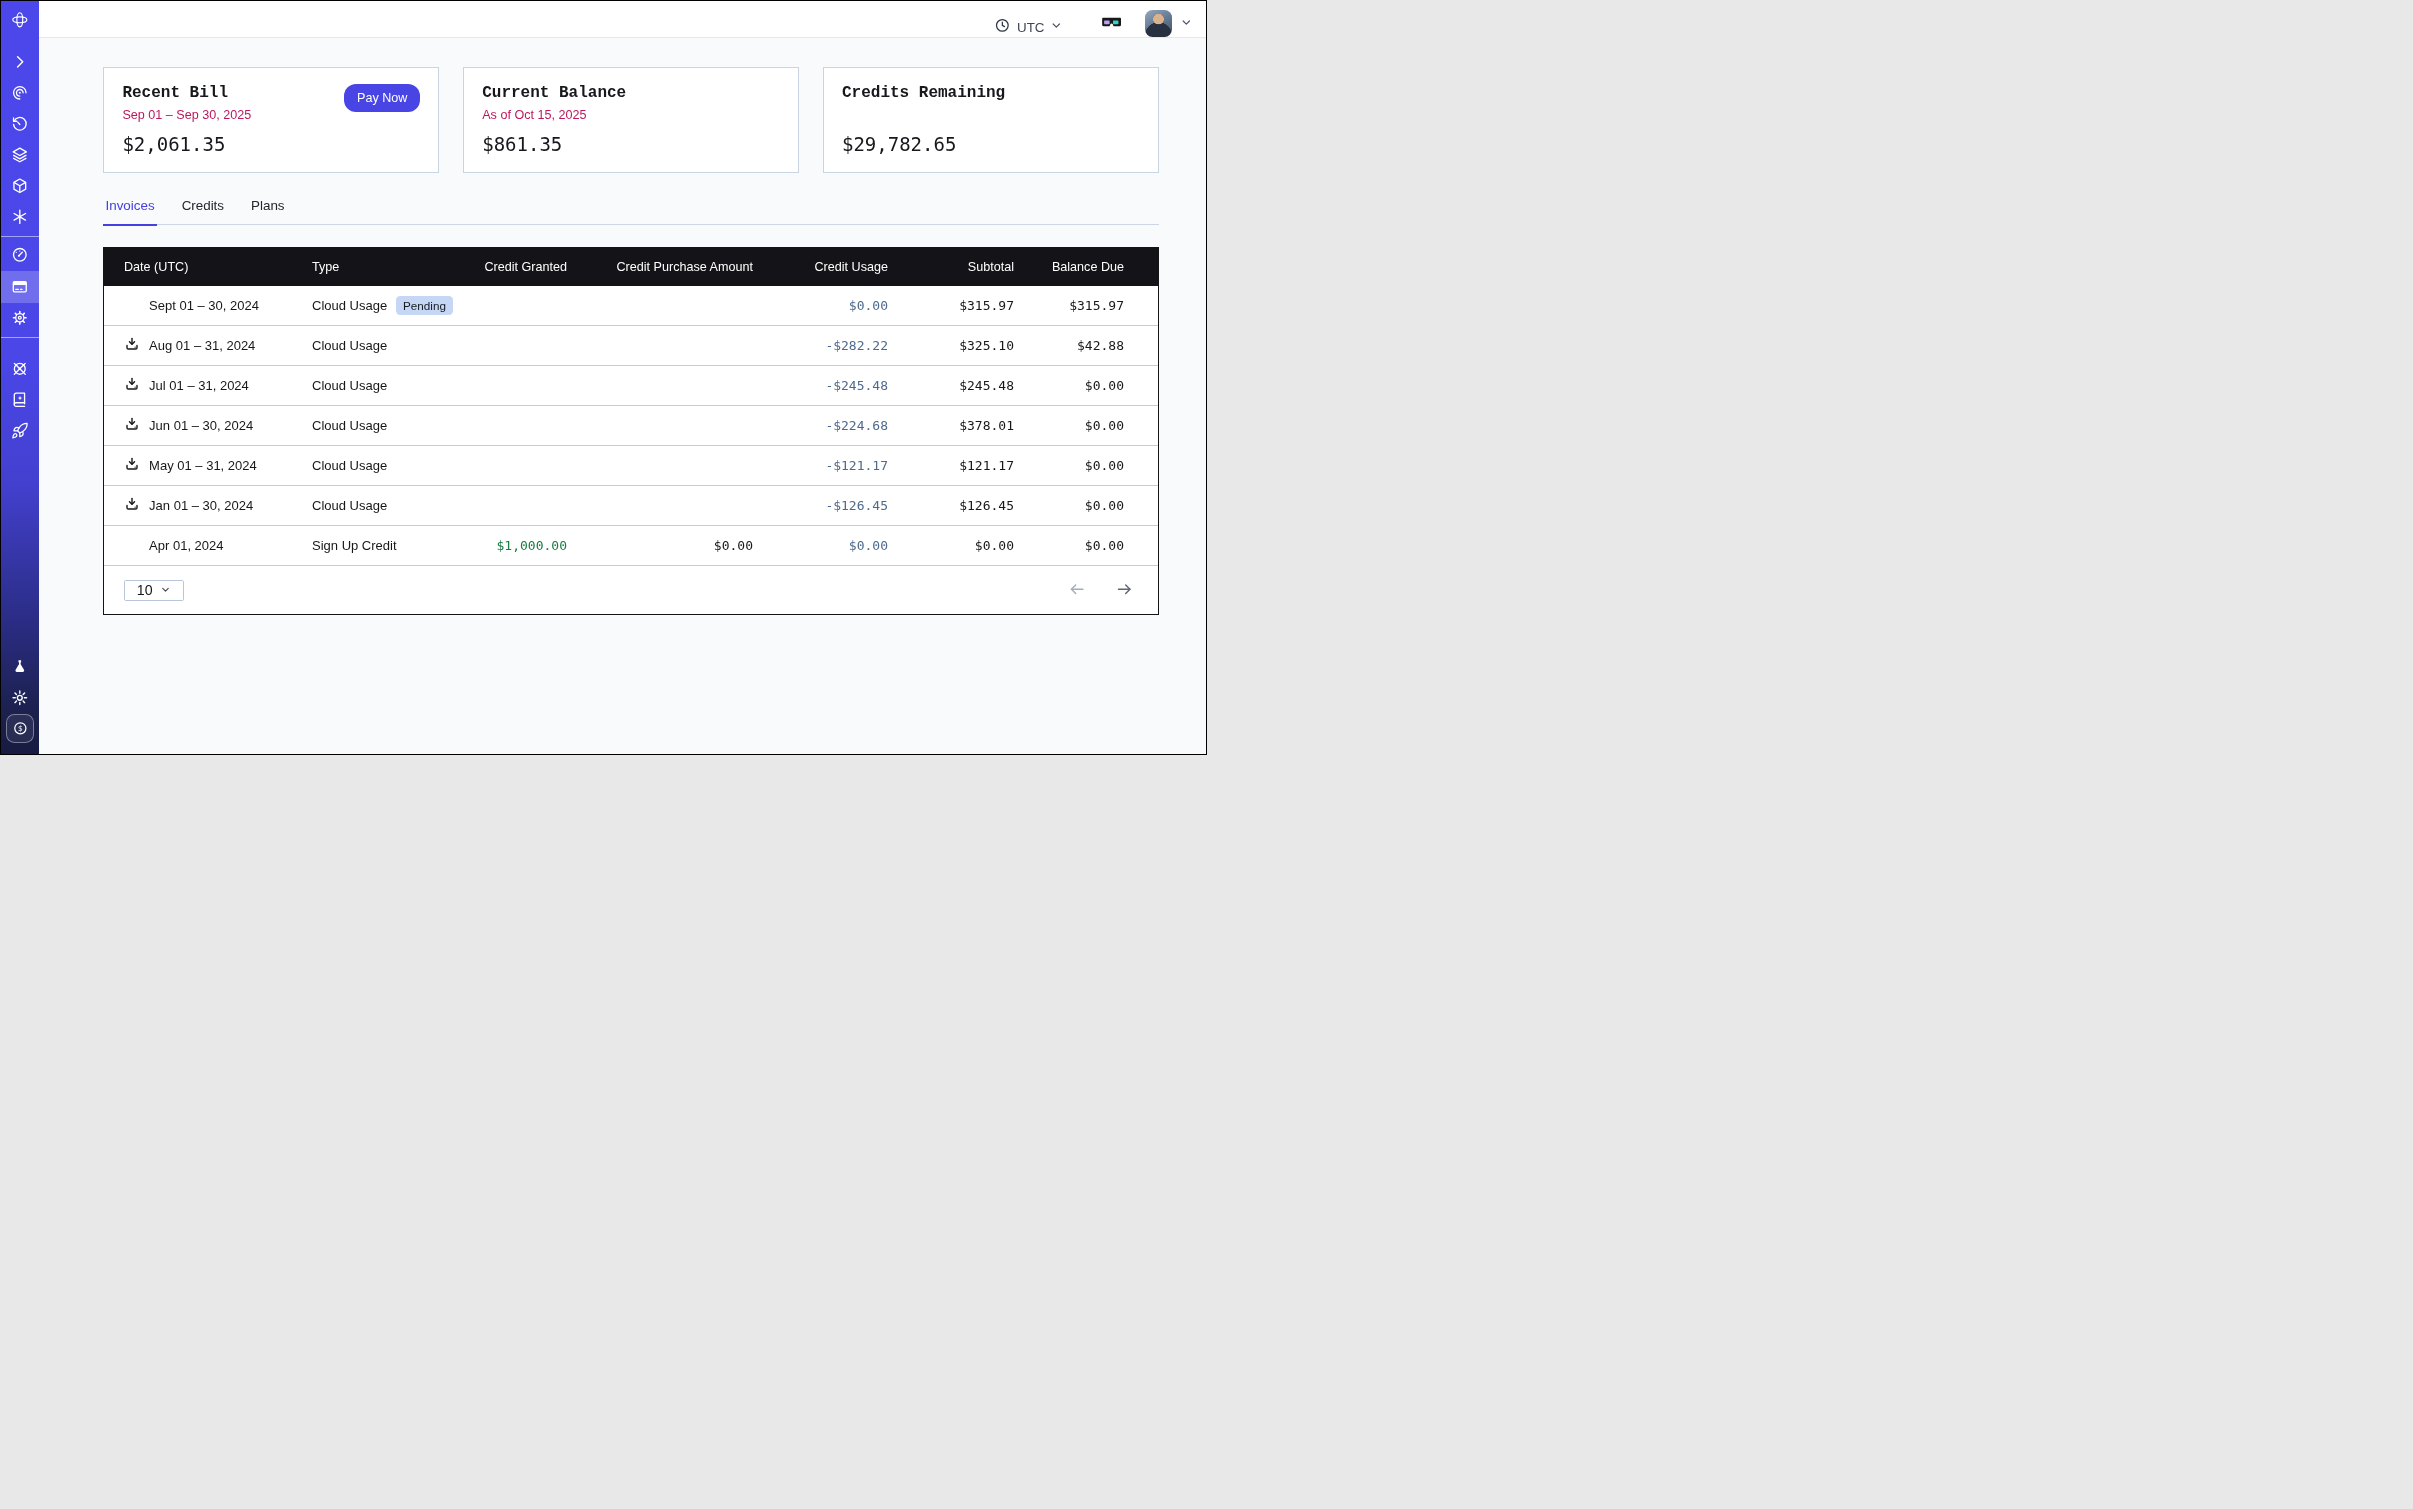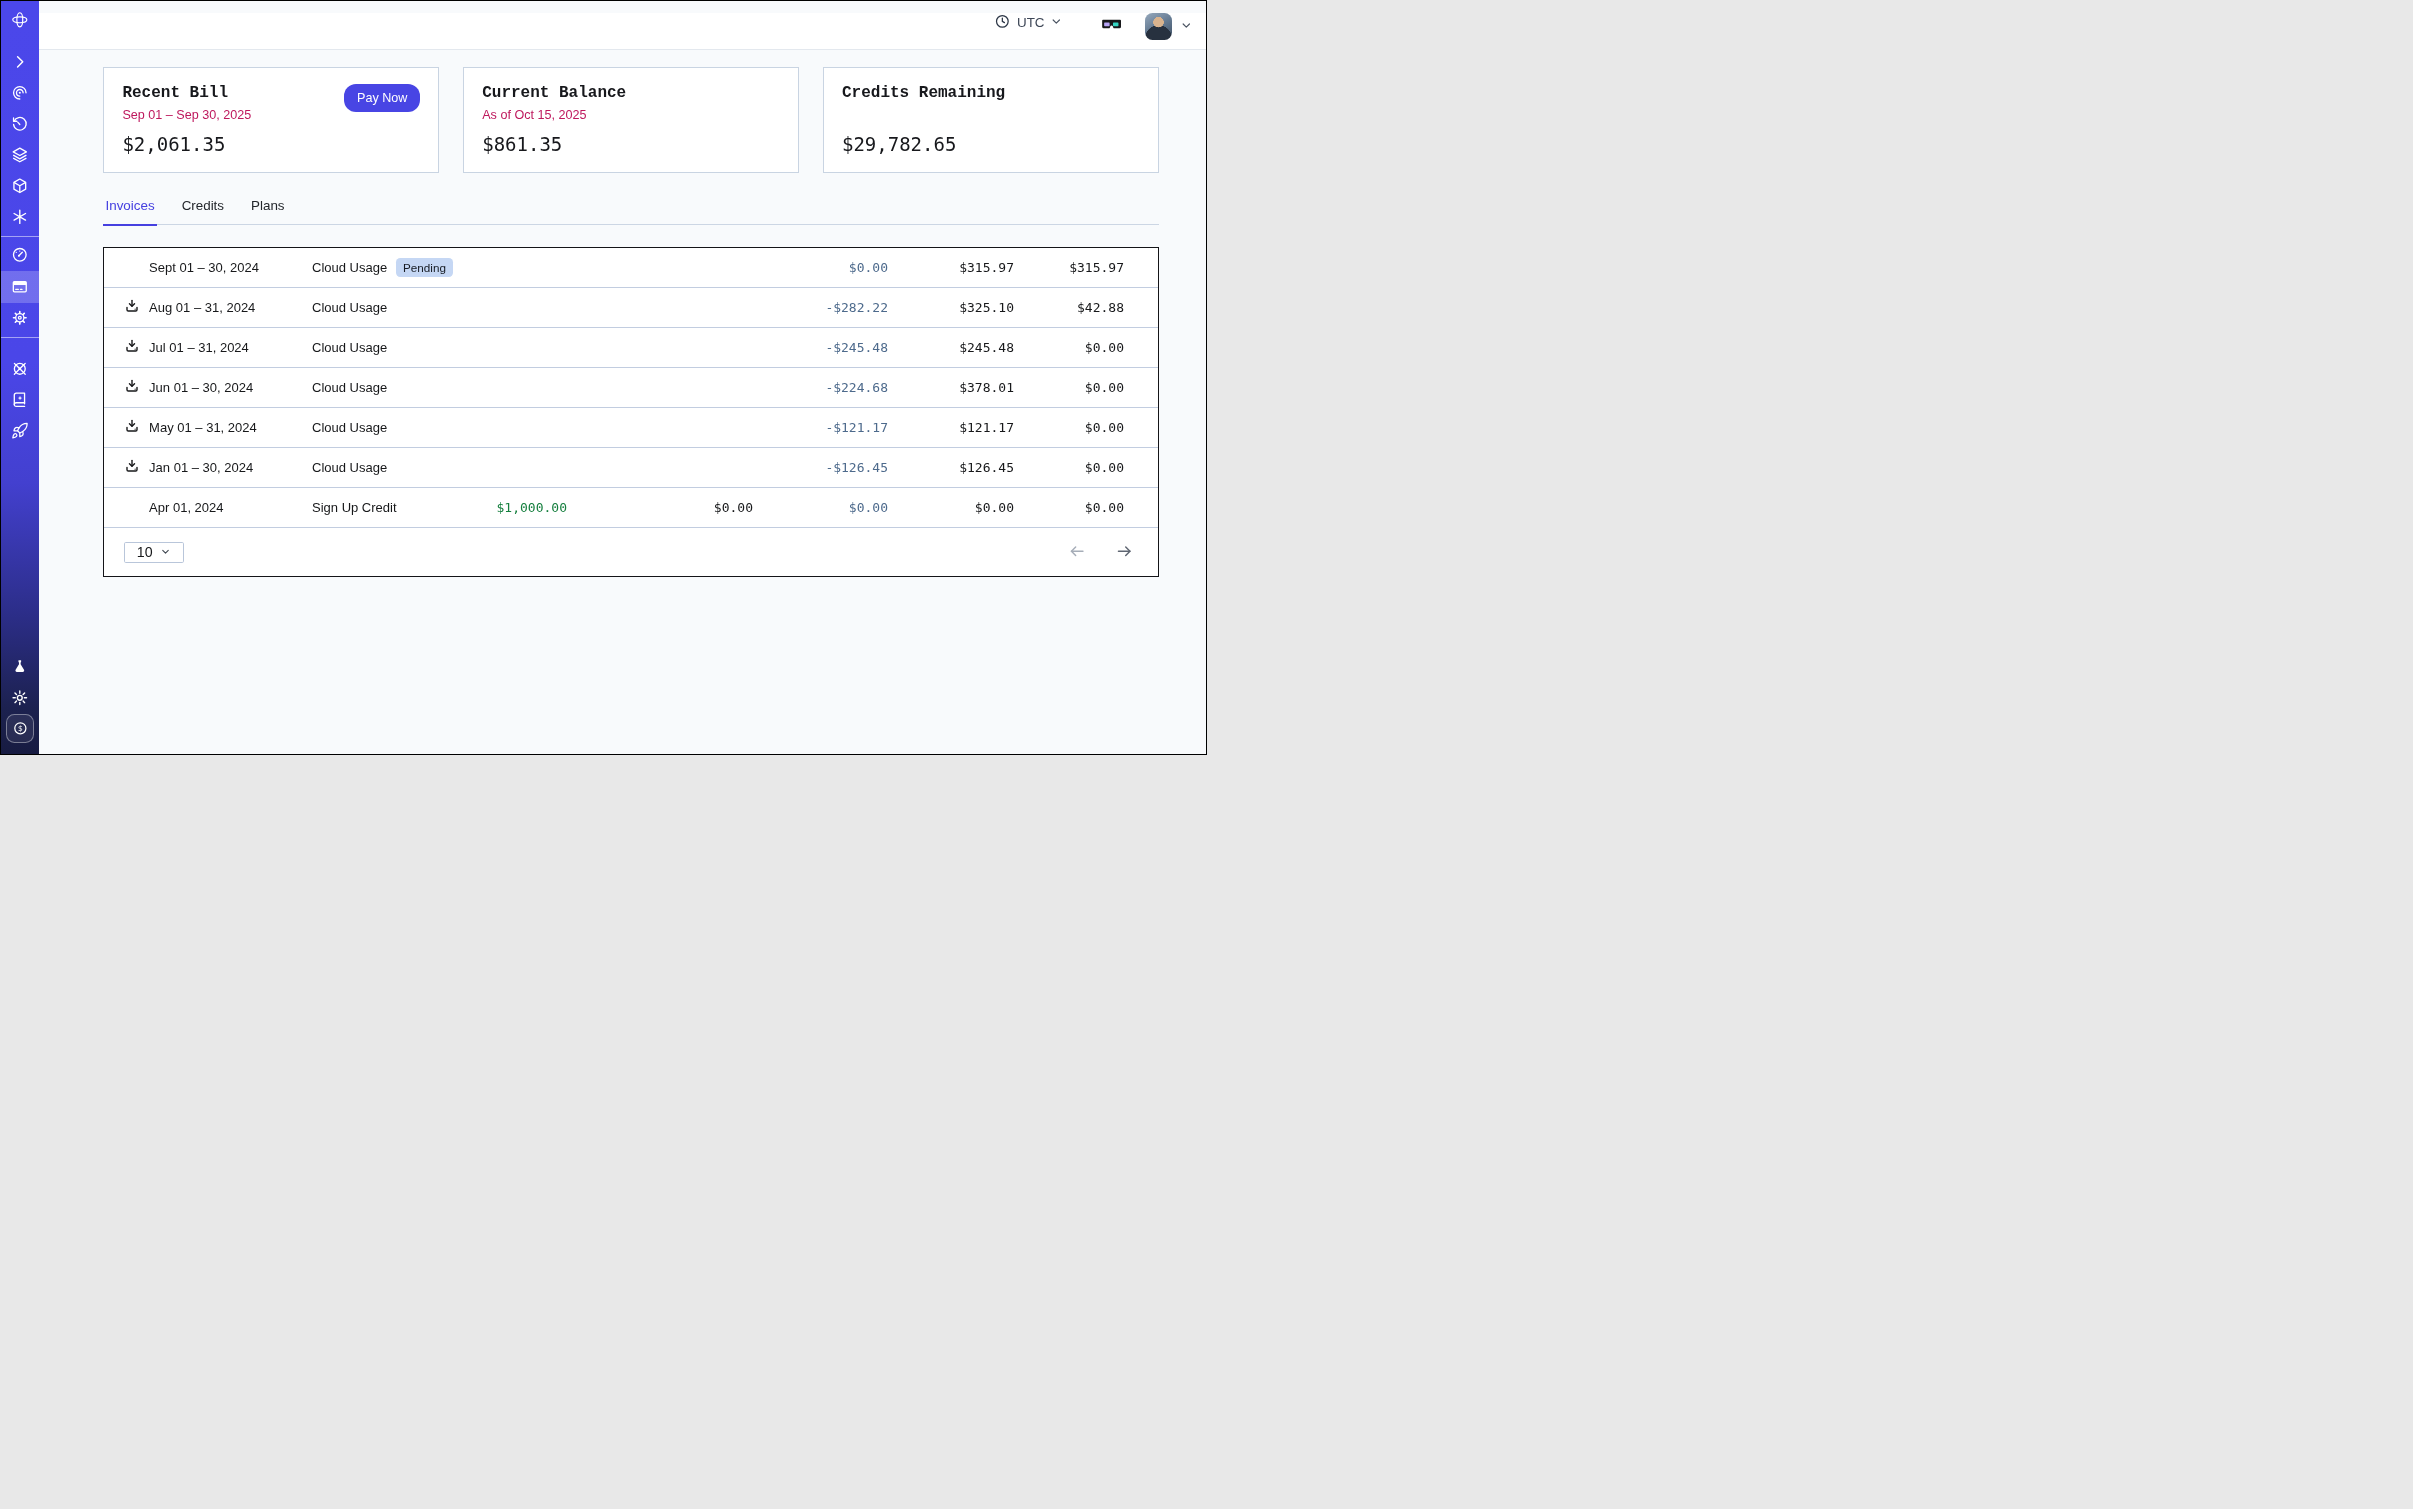--- a/index.html
+++ b/index.html
@@ -17,22 +17,22 @@
   .s-item.logo { height:37px; }
   .s-item.active { background:rgba(255,255,255,.22); height:32px; }
   .s-div { width:100%; height:0.8px; background:rgba(255,255,255,.5); margin:3.3px 0; }
   .s-spacer { flex:1; }
   .sic { width:17.6px; height:17.6px; display:block; }
   .badge-btn { width:28.5px; height:28.5px; border:1.3px solid rgba(255,255,255,.38); border-radius:8.4px;
     background:rgba(255,255,255,.07); display:flex; align-items:center; justify-content:center; cursor:pointer; }
   .s-bottom { margin-bottom:10px; }
 
   
-  .topbar { position:absolute; left:38px; right:0; top:12px; height:37px; background:#fff;
-    border-bottom:0.8px solid #e3e8ee; display:flex; align-items:flex-start; justify-content:flex-end;
+  .topbar { position:absolute; left:38px; right:0; top:0; height:37px; background:#fff;
+    border-bottom:0.8px solid #e3e8ee; display:flex; align-items:flex-end; justify-content:flex-end;
     padding-right:13.4px; z-index:4; }
   .tz { display:flex; align-items:center; gap:5.9px; cursor:pointer; color:#3d4656; font-size:13.4px; }
   .glasses { margin-left:37px; margin-right:22px; cursor:pointer; display:flex; align-items:center; }
   .account { display:flex; align-items:center; gap:8.4px; cursor:pointer; }
   .avatar { width:27px; height:27px; border-radius:7.5px;
     background:
       radial-gradient(circle at 50% 34%, #d9b38e 0 23%, rgba(0,0,0,0) 24%),
       radial-gradient(circle at 50% 95%, #27313f 0 46%, rgba(0,0,0,0) 47%),
       linear-gradient(150deg,#96a9bd 0%,#647a92 48%,#3e4f63 100%); }
 
@@ -285,20 +285,29 @@
         </div>
       </section>
 
       <nav class="tabs">
         <div class="tab active">Invoices</div>
         <div class="tab">Credits</div>
         <div class="tab">Plans</div>
       </nav>
 
       <section class="tablewrap">
+        <div class="thead">
+          <div class="th">Date (UTC)</div>
+          <div class="th">Type</div>
+          <div class="th num">Credit Granted</div>
+          <div class="th num">Credit Purchase Amount</div>
+          <div class="th num">Credit Usage</div>
+          <div class="th num">Subtotal</div>
+          <div class="th num">Balance Due</div>
+        </div>
 
         <div class="tr">
           <div class="td c1">
               <span class="dl-slot"></span>
               <span>Sept 01 – 30, 2024</span>
             </div>
           <div class="td c2">
               <span>Cloud Usage</span>
             <span class="badge">Pending</span>
             </div>

